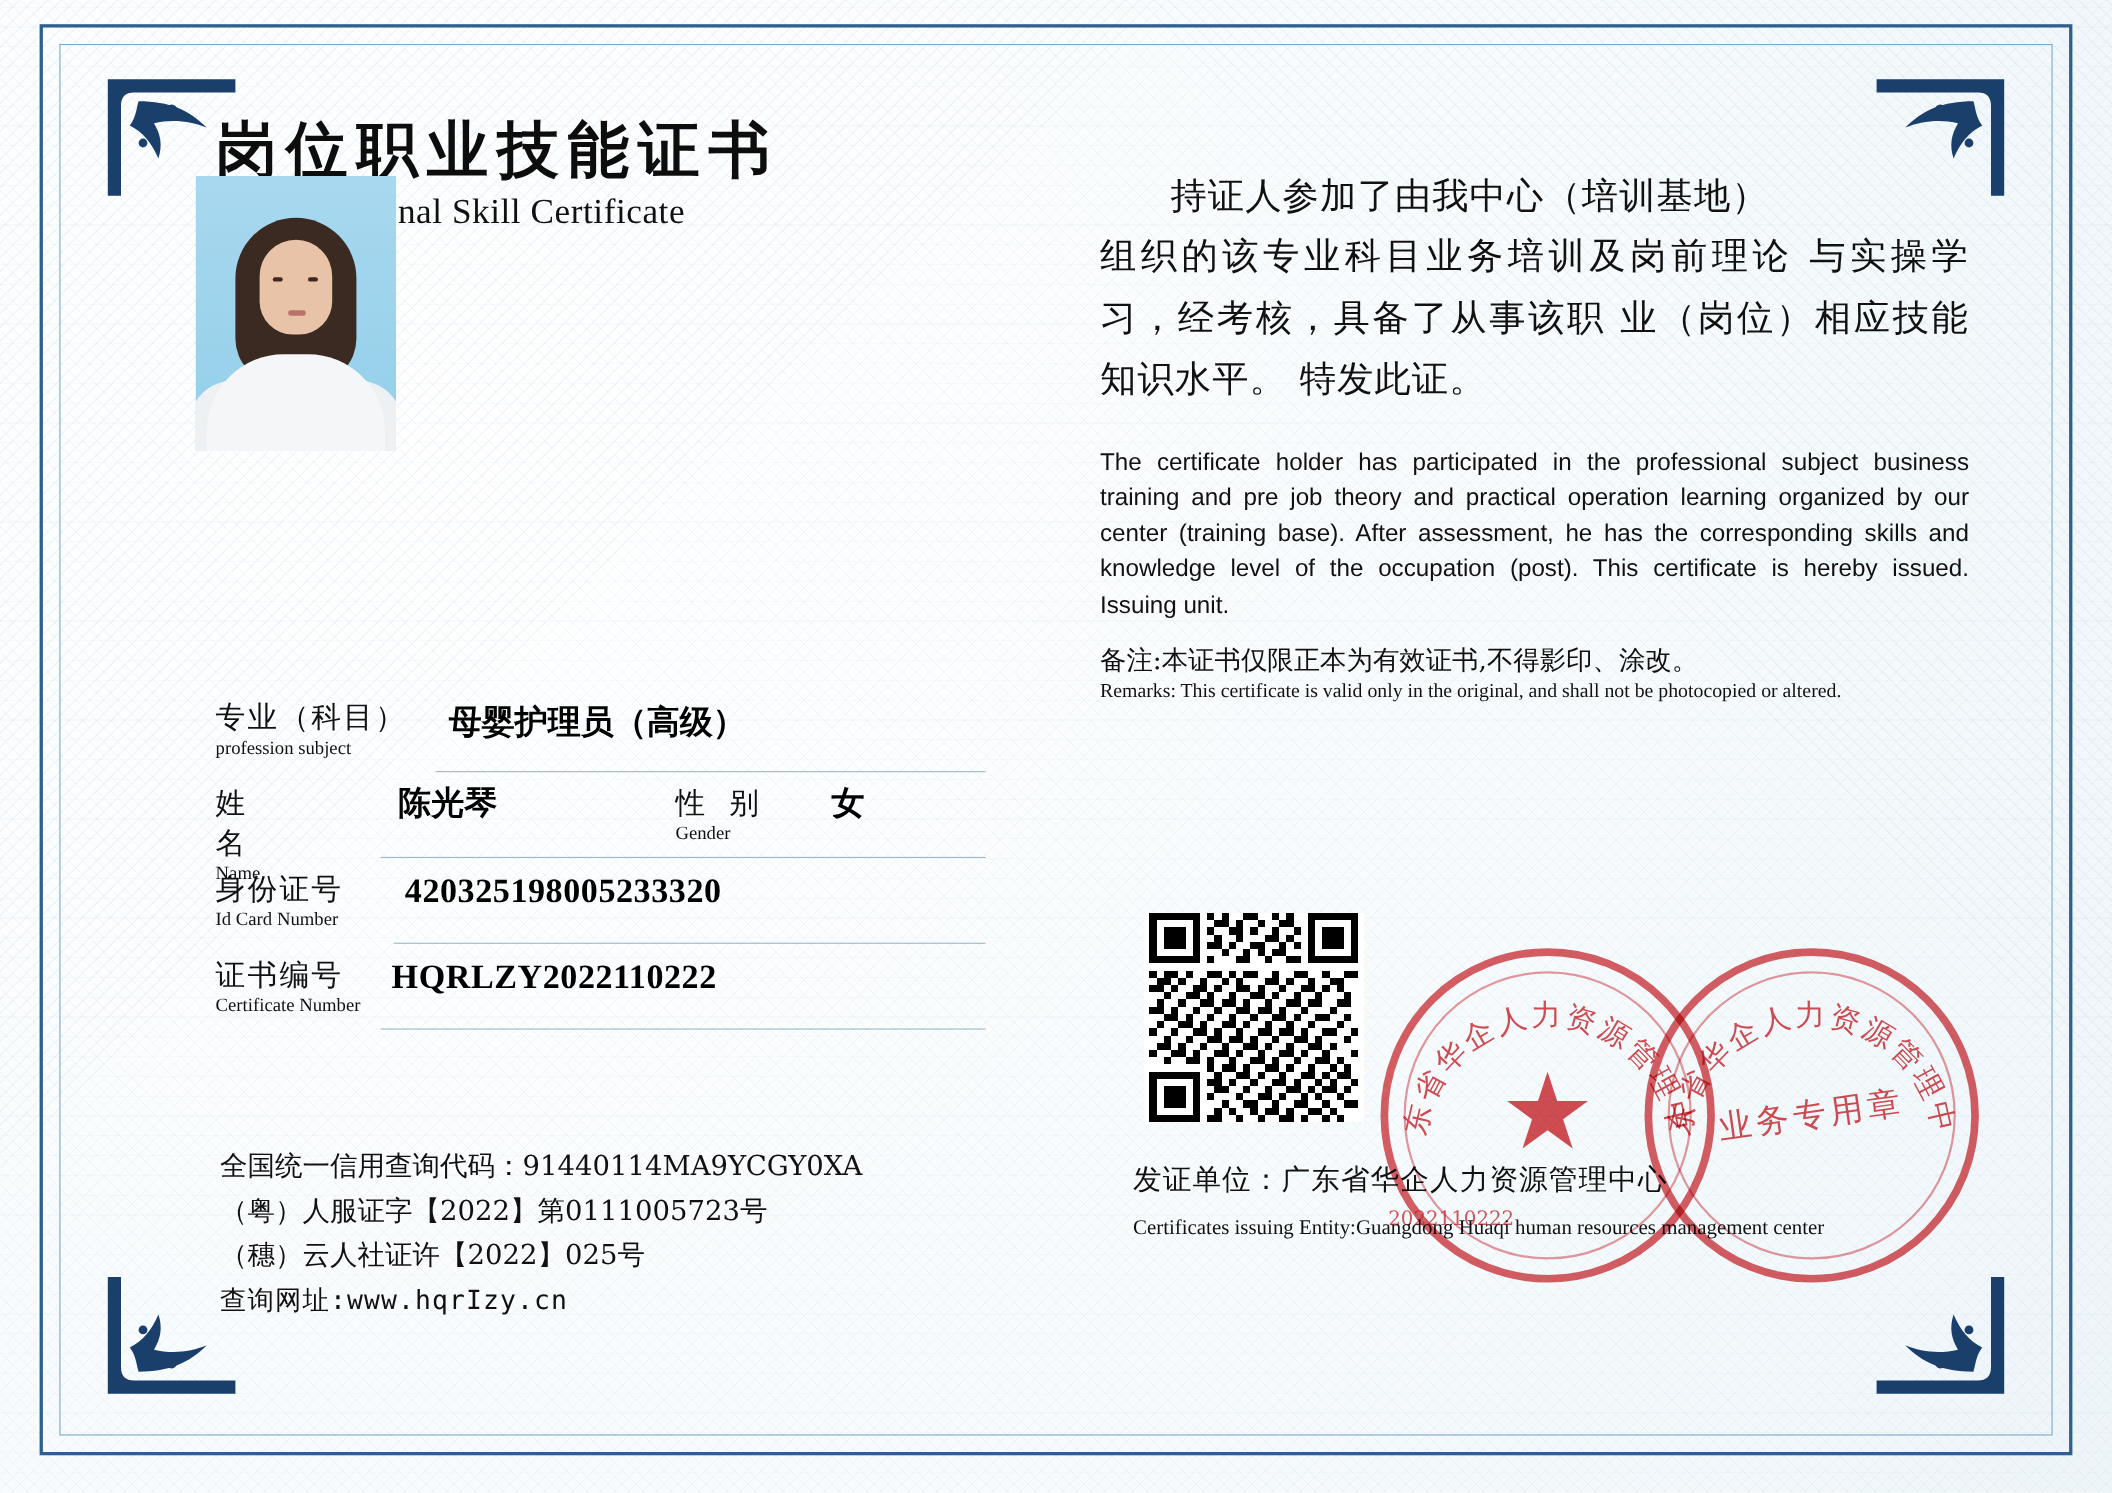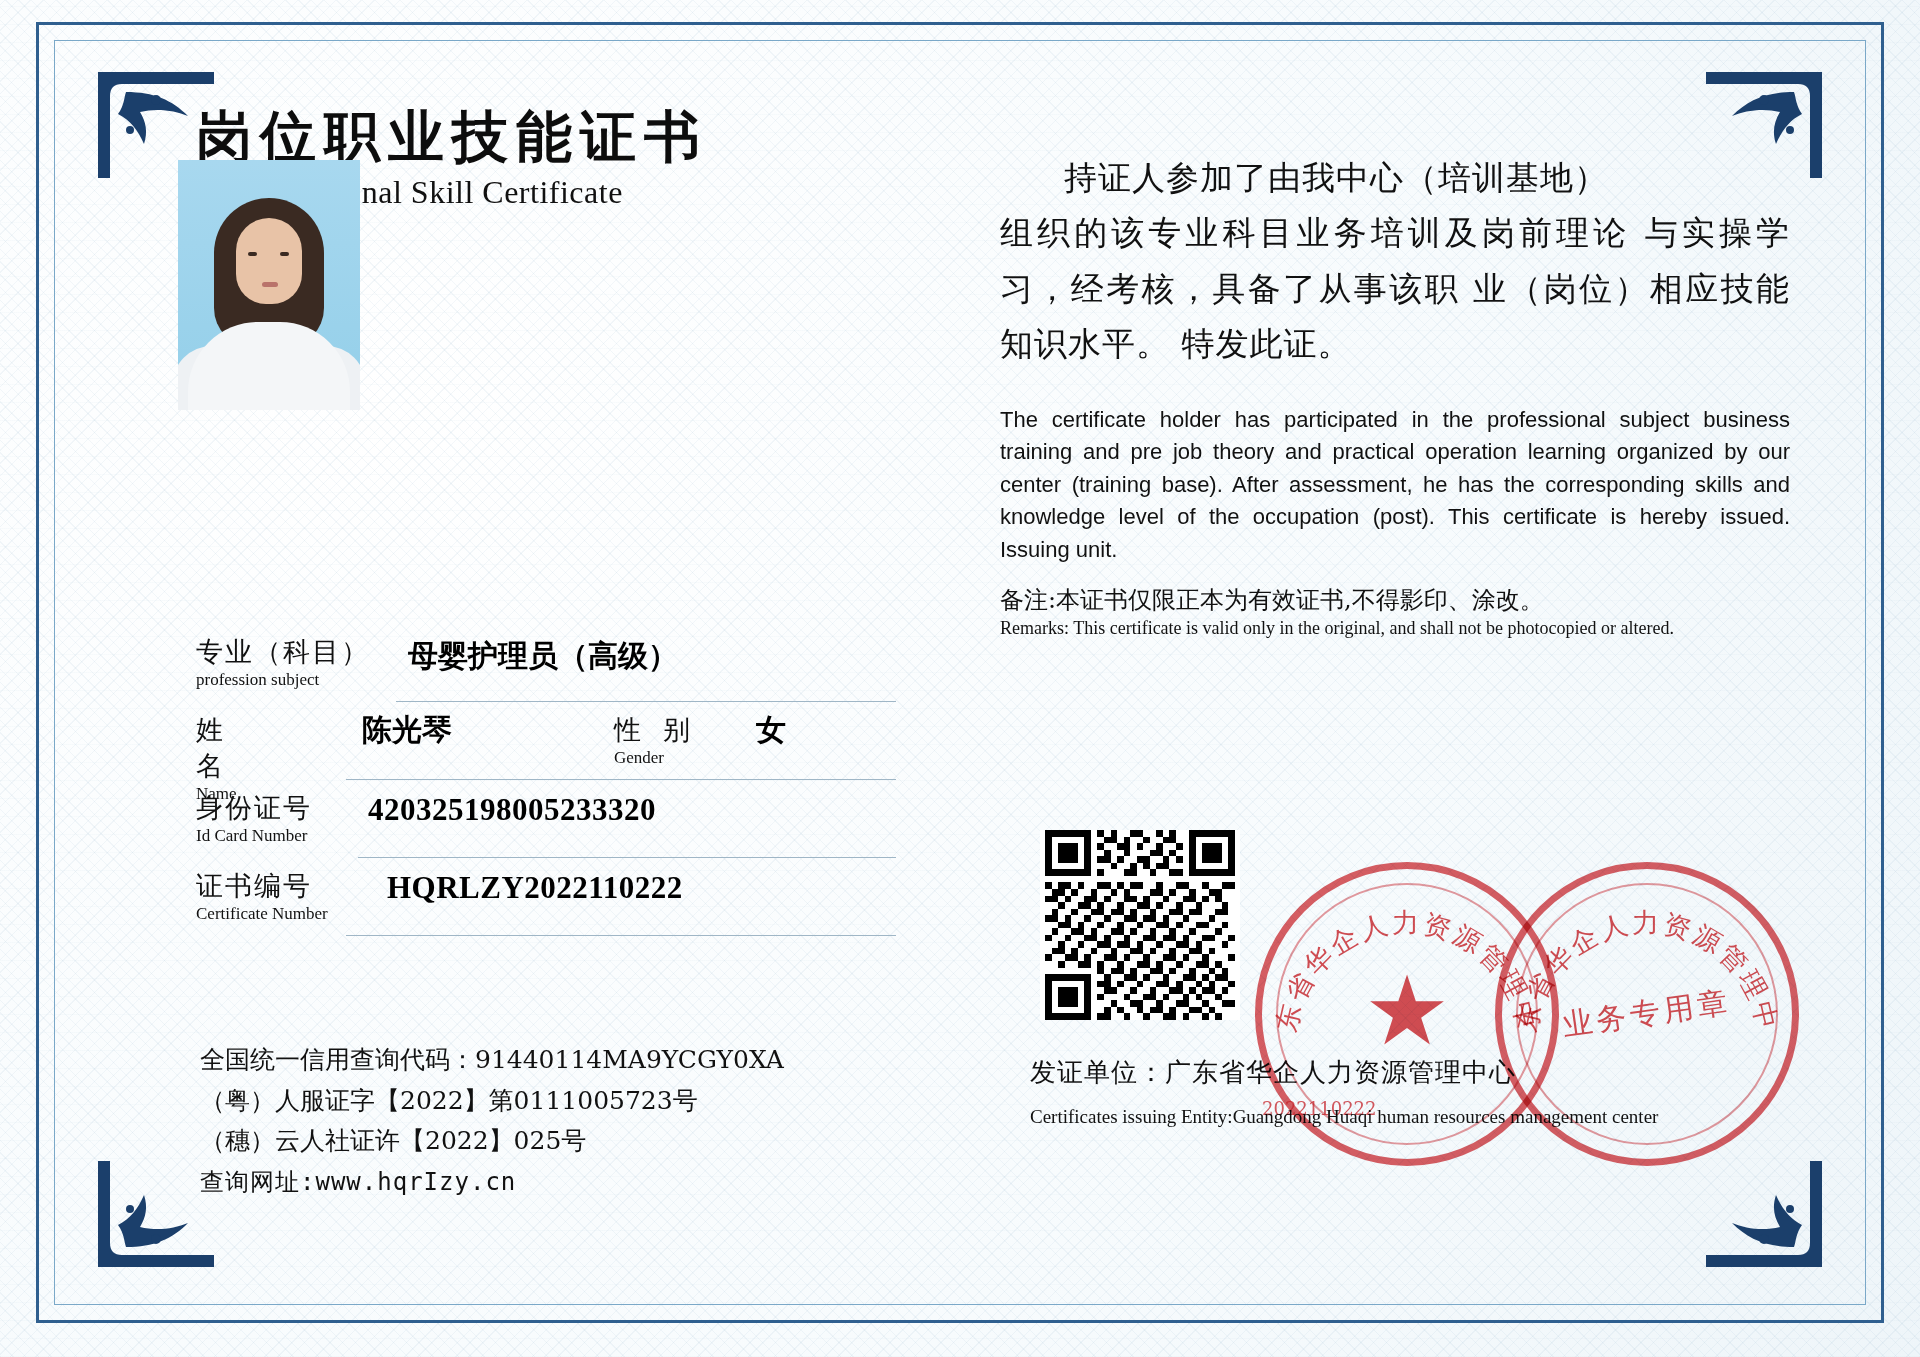--- a/index.html
+++ b/index.html
@@ -101,21 +101,21 @@
 
   .row-prof .lbl{position:absolute;left:0;top:4px;width:230px;}
   .row-prof .v{position:absolute;left:212px;top:6px;}
   .row-prof .underline{left:200px;}
 
   .row-id .lbl{position:absolute;left:0;top:4px;width:170px;}
   .row-id .v{position:absolute;left:172px;top:6px;}
   .row-id .underline{left:162px;}
 
   .row-cert .lbl{position:absolute;left:0;top:4px;width:170px;}
-  .row-cert .v{position:absolute;left:160px;top:6px;margin-left:31px;}
+  .row-cert .v{position:absolute;left:160px;top:6px;}
   .row-cert .underline{left:150px;}
 
   .notes{
     position:absolute;left:200px;top:1040px;width:720px;
     font-family:"DejaVu Serif", serif;font-size:25px;color:#111;line-height:1.62;
   }
   .notes .mono{font-family:"DejaVu Sans Mono", monospace;font-size:24px;letter-spacing:1px;}
 
   
   .right{position:absolute;left:1000px;top:150px;width:790px;}

